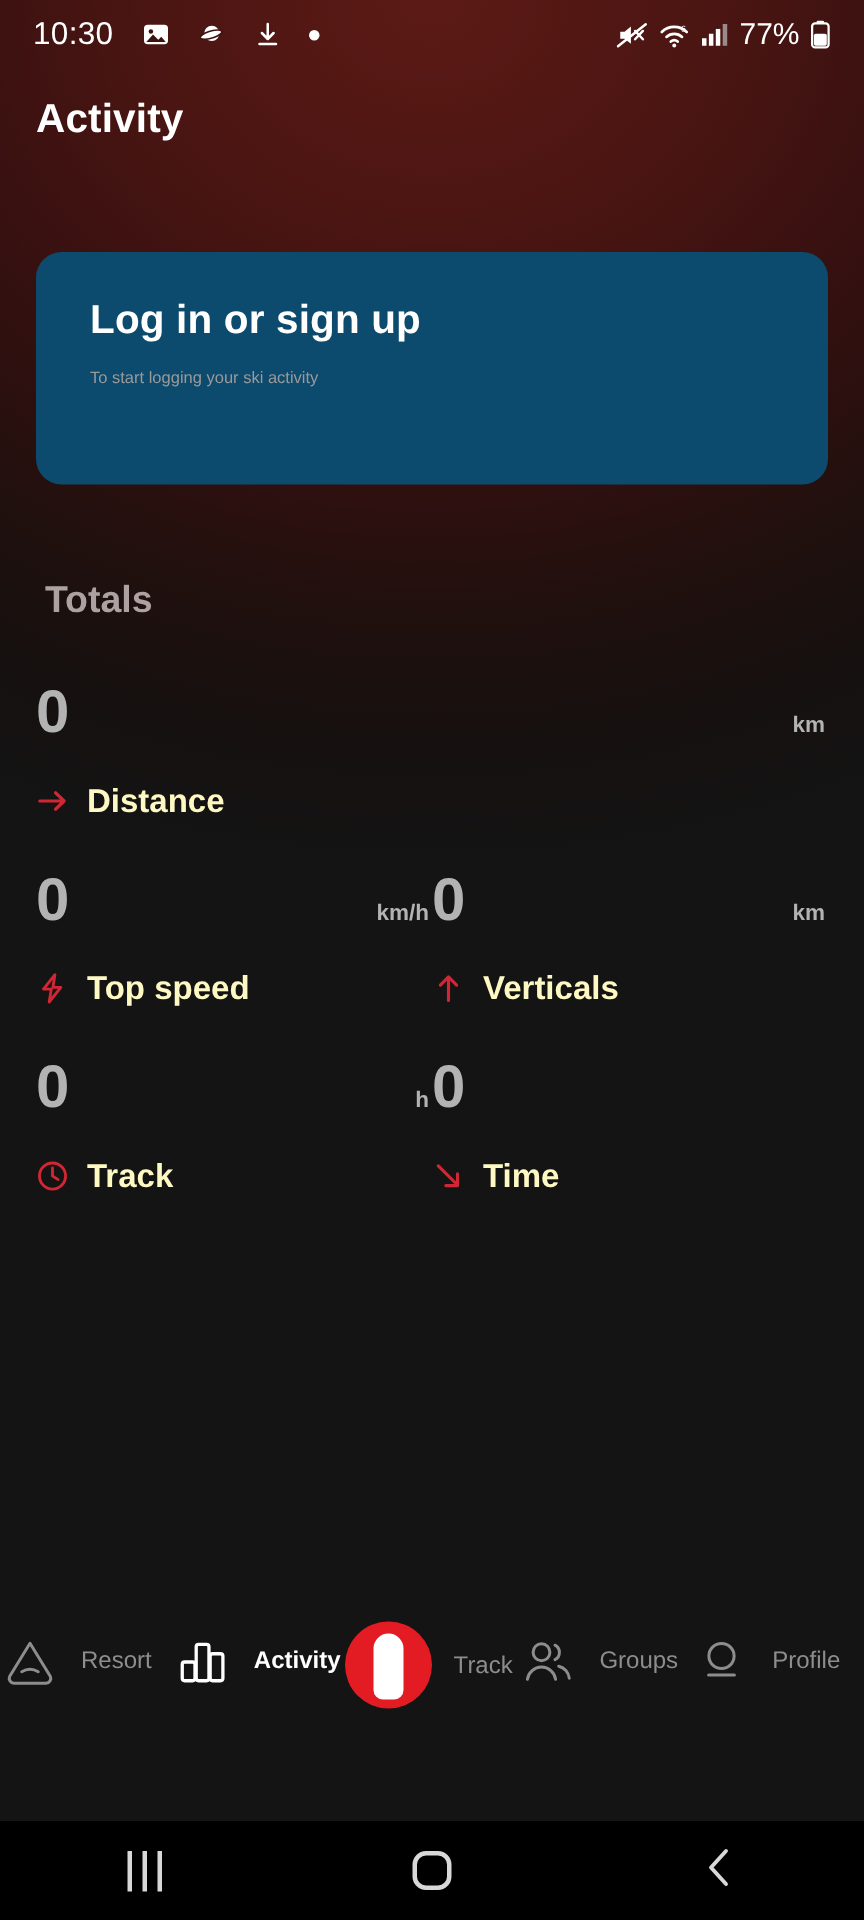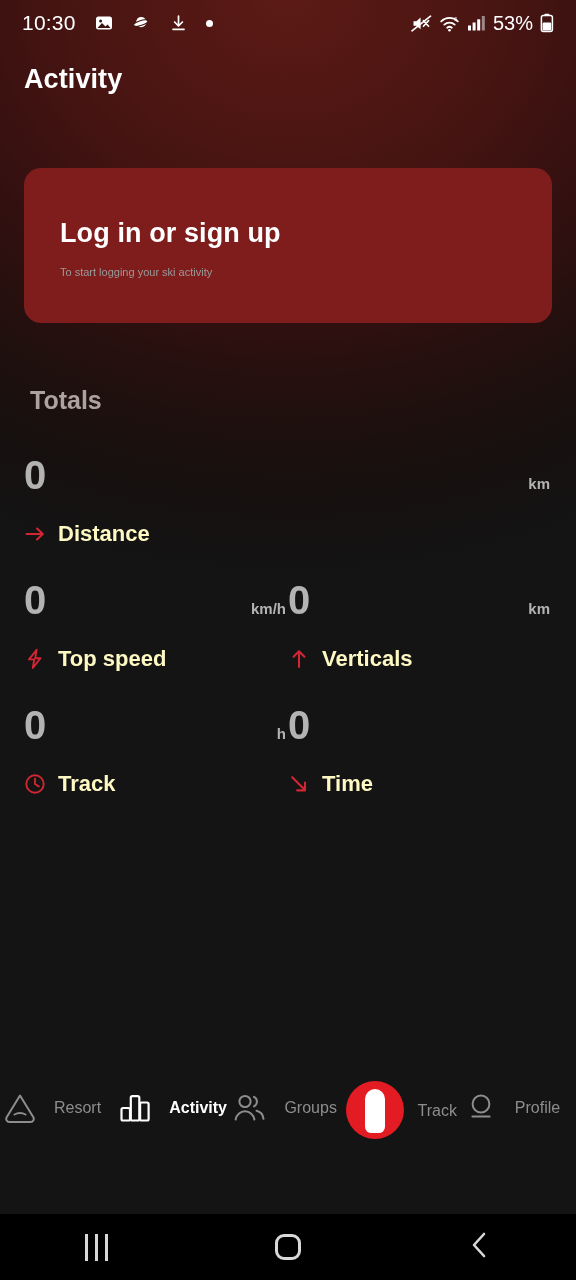--- a/index.html
+++ b/index.html
@@ -47,24 +47,24 @@
     position:absolute; left:24px; top:64px;
     font-size:27px; font-weight:700; color:#fff;
     letter-spacing:0.1px;
     z-index:5;
   }
 
   
   .login-card {
     position:absolute; left:24px; top:168px;
     width:528px; height:155px;
-    background:#7f1d1d;
+    background:#0c4a6e;
     border-radius:17px;
     z-index:5;
-    padding:50px 36px 0 36px;
+    padding:30px 36px 0 36px;
   }
   .login-title {
     font-size:27px; font-weight:700; color:#ffffff;
     letter-spacing:0.1px;
   }
   .login-sub {
     margin-top:17px;
     font-size:11px; color:#9a9a9a; font-weight:400;
   }
 
@@ -188,21 +188,21 @@
         </svg>
       </span>
       <span class="ico">
         <svg width="19" height="18" viewBox="0 0 19 18">
           <rect x="1" y="11.5" width="3" height="5" fill="#fff"></rect>
           <rect x="5.6" y="8.5" width="3" height="8" fill="#fff"></rect>
           <rect x="10.2" y="5.3" width="3" height="11.2" fill="#fff"></rect>
           <rect x="14.8" y="2" width="3" height="14.5" fill="#9a8a8a"></rect>
         </svg>
       </span>
-      <span class="sb-pct">53%</span>
+      <span class="sb-pct">77%</span>
       <span class="ico">
         <svg width="14" height="20" viewBox="0 0 14 20">
           <rect x="4.4" y="0.8" width="5" height="2" rx="0.8" fill="#fff"></rect>
           <rect x="1.4" y="2.6" width="11" height="16" rx="2" fill="none" stroke="#fff" stroke-width="1.5"></rect>
           <rect x="2.6" y="9.5" width="8.6" height="8" rx="1.2" fill="#fff"></rect>
         </svg>
       </span>
     </div>
   </div>
 
@@ -312,42 +312,42 @@
 
     <div class="nav-item active">
       <span class="nav-ico">
         <svg width="36" height="32" viewBox="0 0 36 32">
           <rect x="4.5" y="16" width="8.5" height="12.5" rx="1.6" stroke="#ffffff" stroke-width="2.2" fill="none"></rect>
           <rect x="13.8" y="4.2" width="8.5" height="24.3" rx="1.6" stroke="#ffffff" stroke-width="2.2" fill="none"></rect>
           <rect x="23.1" y="10.5" width="8.5" height="18" rx="1.6" stroke="#ffffff" stroke-width="2.2" fill="none"></rect>
         </svg>
       </span>
       <span class="nav-label">Activity</span>
+    </div>
+
+    <div class="nav-item">
+      <span class="track-circle">
+        <span class="track-pill"></span>
+      </span>
+      <span class="nav-label">Track</span>
     </div>
 
     <div class="nav-item">
       <span class="nav-ico">
         <svg width="40" height="34" viewBox="0 0 40 34">
           <circle cx="15" cy="10.5" r="5.6" stroke="#8d8d8d" stroke-width="2" fill="none"></circle>
           <path d="M5.6 28.5 a9.5 9.5 0 0 1 18.8 0" stroke="#8d8d8d" stroke-width="2" fill="none" stroke-linecap="round"></path>
           <path d="M24 5.8 a5.4 5.4 0 0 1 0 9.6" stroke="#8d8d8d" stroke-width="2" fill="none" stroke-linecap="round"></path>
           <path d="M26.5 19.8 a9.2 9.2 0 0 1 7 8" stroke="#8d8d8d" stroke-width="2" fill="none" stroke-linecap="round"></path>
         </svg>
       </span>
       <span class="nav-label">Groups</span>
     </div>
 
     <div class="nav-item">
-      <span class="track-circle">
-        <span class="track-pill"></span>
-      </span>
-      <span class="nav-label">Track</span>
-    </div>
-
-    <div class="nav-item">
       <span class="nav-ico">
         <svg width="34" height="32" viewBox="0 0 34 32">
           <circle cx="17" cy="12" r="8.4" stroke="#8d8d8d" stroke-width="2" fill="none"></circle>
           <path d="M8.4 24.6 H25.6" stroke="#8d8d8d" stroke-width="2" stroke-linecap="round"></path>
         </svg>
       </span>
       <span class="nav-label">Profile</span>
     </div>
   </div>
 

